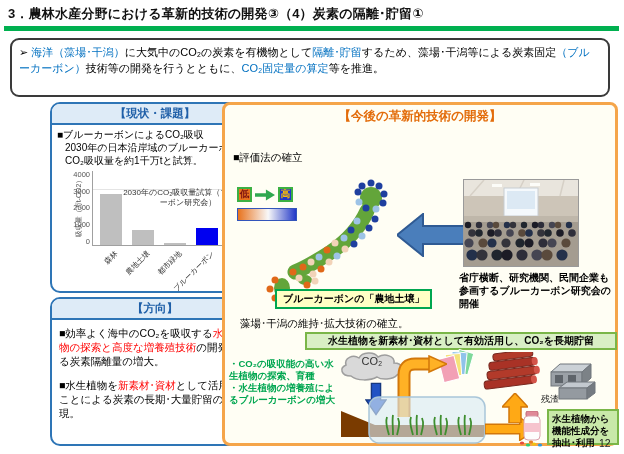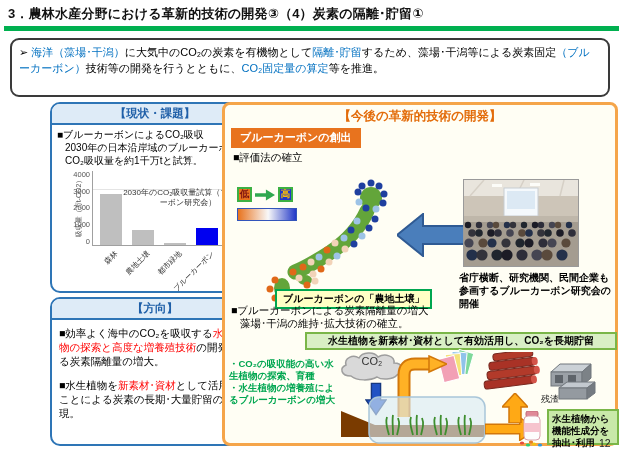--- a/index.html
+++ b/index.html
@@ -168,21 +168,20 @@
 <div class="abs panel-blue" id="direction">
   <div class="hd">【方向】</div>
   <div class="dir-body">
     <p><span>■効率よく海中のCO₂を吸収する</span><span class="red">水生植物の探索と高度な増養殖技術</span><span>の開発による炭素隔離量の増大。</span></p>
     <p><span>■水生植物を</span><span class="red">新素材･資材</span><span>として活用することによる炭素の長期･大量貯留の実現。</span></p>
   </div>
 </div>
 
 <div class="abs" id="future">
   <div class="future-hd">【今後の革新的技術の開発】</div>
-  <div class="badge">ブルーカーボンの創出</div>
   <div class="eval-title">■評価法の確立</div>
 
   <div class="legend-row">
     <div class="legend-chip chip-low">低</div>
     <svg width="20" height="12" viewBox="0 0 22 12">
         <polygon points="0,4 12,4 12,0 22,6 12,12 12,8 0,8" fill="#2FA84F"></polygon>
       </svg>
     <div class="legend-chip chip-high">高</div>
   </div>
   <div class="grad-bar"></div>
@@ -288,21 +287,20 @@
           <circle cx="43" cy="75" r="5.6" fill="#1c1c26"></circle>
           <circle cx="58" cy="75" r="5.6" fill="#2e2e3a"></circle>
           <circle cx="73" cy="75" r="5.6" fill="#454552"></circle>
           <circle cx="83" cy="75" r="5.6" fill="#5a4a3c"></circle>
           <circle cx="98" cy="75" r="5.6" fill="#23304a"></circle>
         </g>
     </svg>
   </div>
   <div class="photo-caption">省庁横断、研究機関、民間企業も参画するブルーカーボン研究会の開催</div>
 
-  <div class="increase-title">■ブルーカーボンによる炭素隔離量の増大</div>
   <div class="increase-text">藻場･干潟の維持･拡大技術の確立。</div>
 
   <div class="banner">水生植物を新素材･資材として有効活用し、CO₂を長期貯留</div>
 
   <div class="green-bullets">
     <div>・CO₂の吸収能の高い水生植物の探索、育種</div>
     <div>・水生植物の増養殖によるブルーカーボンの増大</div>
   </div>
 
   <svg class="cloud" viewBox="0 0 70 32">

